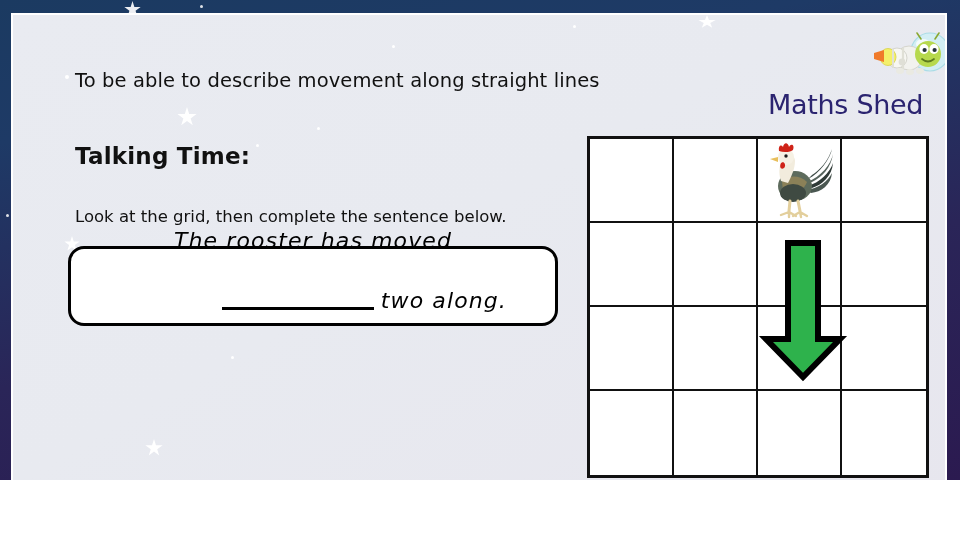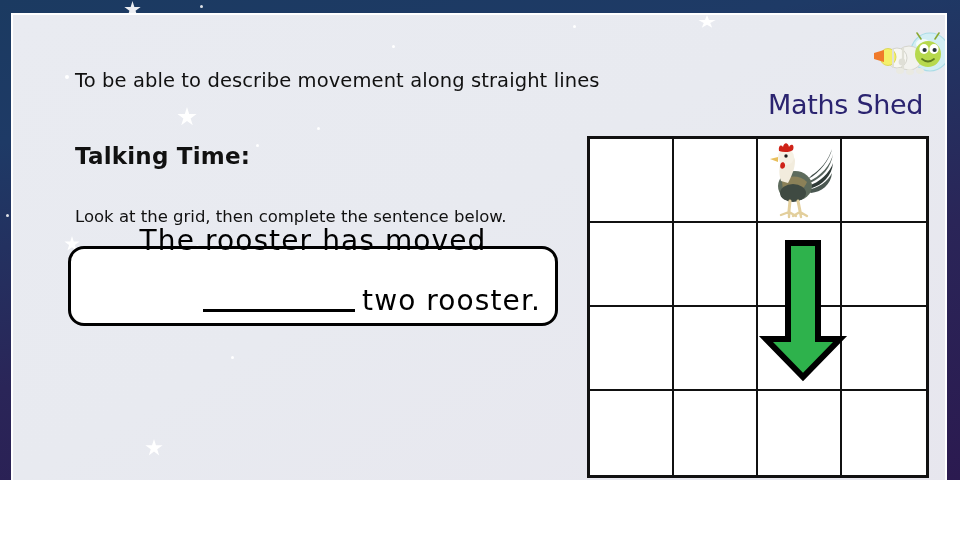--- a/index.html
+++ b/index.html
@@ -113,26 +113,27 @@
     border: 3.5px solid #000000;
     border-radius: 16px;
     box-sizing: border-box;
     display: flex;
     flex-direction: column;
     justify-content: center;
     align-items: center;
     font-family: "DejaVu Sans", "Liberation Sans", sans-serif;
   }
   .sentence-line {
-    font-size: 28px;
+    font-size: 22px;
     line-height: 30px;
     color: #000000;
     letter-spacing: 1.1px;
     white-space: pre;
     text-align: right;
+    font-style: italic;
   }
   #sentence-line-2 {
     margin-left: 38px;
   }
   .blank-rule {
     display: inline-block;
     width: 152px;
     border-bottom: 3px solid #000000;
     vertical-align: -2px;
     margin-right: 7px;
@@ -240,21 +241,21 @@
 
     <div id="objective">To be able to describe movement along straight lines</div>
 
     <div id="talking-time">Talking Time:</div>
 
     <div id="instruction">Look at the grid, then complete the sentence below.</div>
 
     <div id="sentence-box">
       <div class="sentence-line" id="sentence-line-1">The rooster has moved</div>
       <div class="sentence-line" id="sentence-line-2">
-        <span class="blank-rule"></span><span>two rooster.</span>
+        <span class="blank-rule"></span><span>two along.</span>
       </div>
     </div>
 
     <div id="logo">
       <svg id="logo-bug" viewBox="0 0 82 52">
 
         <circle cx="59" cy="21" r="19" fill="#cfeef4" opacity="0.85"></circle>
         <circle cx="59" cy="21" r="19" fill="none" stroke="#aadce6" stroke-width="1.2"></circle>
         <ellipse cx="52" cy="13" rx="7" ry="5" fill="#ffffff" opacity="0.75"></ellipse>
 

